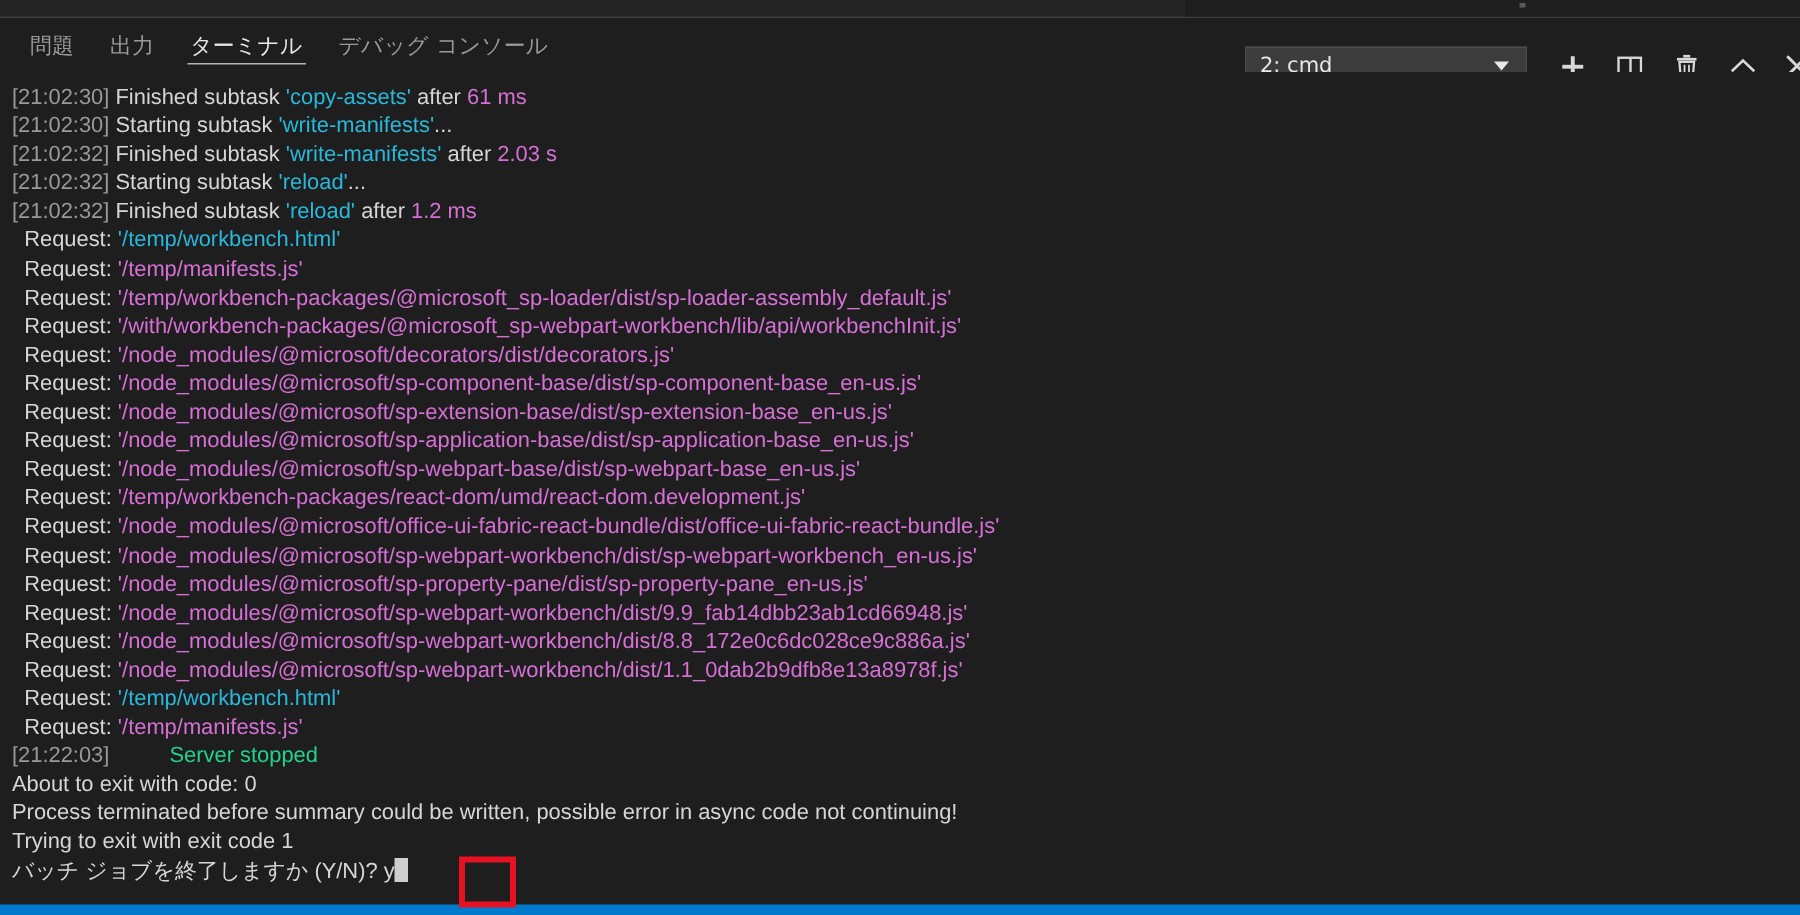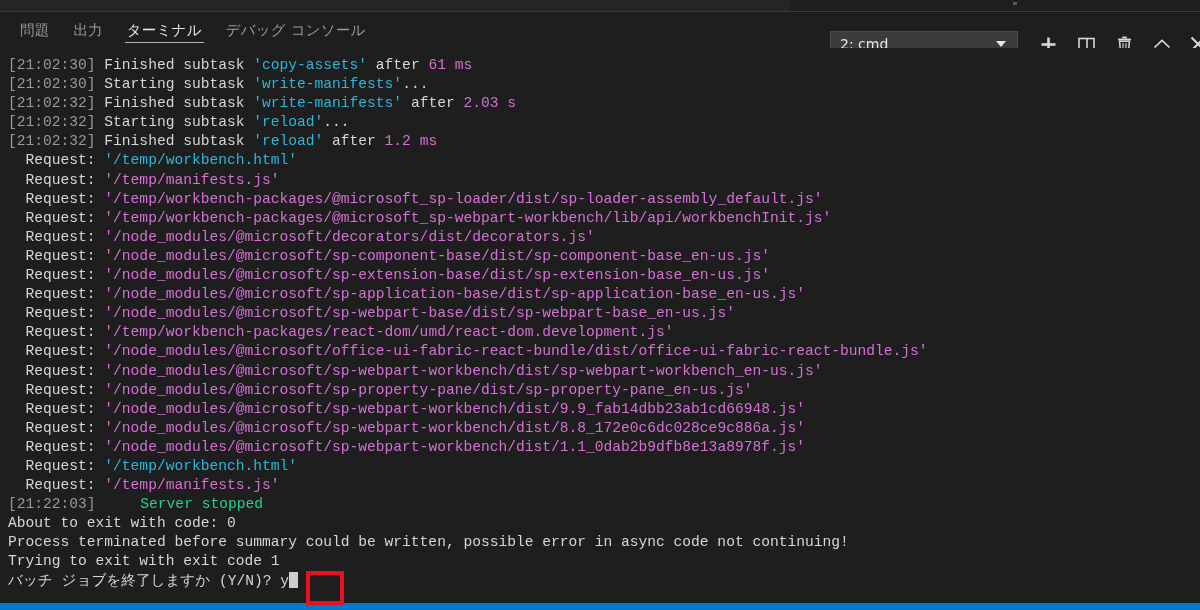--- a/index.html
+++ b/index.html
@@ -128,21 +128,21 @@
     overflow: hidden;
   }
   .lines {
     position: absolute;
     left: 8px; top: 8px;
     right: 0;
   }
   .line {
     height: 19.1px;
     line-height: 19.1px;
-    font-family: Liberation Mono, monospace;
+    font-family: Liberation Sans, sans-serif;
     font-size: 14.6px;
     white-space: pre;
     color: #cccccc;
     letter-spacing: 0px;
   }
   .c-time   { color: #9a9a9a; }
   .c-white  { color: #d6d6d6; }
   .c-cyan   { color: #29b8db; }
   .c-mag    { color: #d670d6; }
   .c-green  { color: #23d18b; margin-left: 36px; }
@@ -263,21 +263,21 @@
   <div class="term-body">
     <div class="lines" id="lines">
         <div class="line"><span class="c-time">[21:02:30] </span><span class="c-white">Finished subtask </span><span class="c-cyan">'copy-assets'</span><span class="c-white"> after </span><span class="c-mag">61 ms</span></div>
         <div class="line"><span class="c-time">[21:02:30] </span><span class="c-white">Starting subtask </span><span class="c-cyan">'write-manifests'</span><span class="c-white">...</span></div>
         <div class="line"><span class="c-time">[21:02:32] </span><span class="c-white">Finished subtask </span><span class="c-cyan">'write-manifests'</span><span class="c-white"> after </span><span class="c-mag">2.03 s</span></div>
         <div class="line"><span class="c-time">[21:02:32] </span><span class="c-white">Starting subtask </span><span class="c-cyan">'reload'</span><span class="c-white">...</span></div>
         <div class="line"><span class="c-time">[21:02:32] </span><span class="c-white">Finished subtask </span><span class="c-cyan">'reload'</span><span class="c-white"> after </span><span class="c-mag">1.2 ms</span></div>
         <div class="line"><span class="c-white">  Request: </span><span class="c-cyan">'/temp/workbench.html'</span></div>
         <div class="line"><span class="c-white">  Request: </span><span class="c-mag">'/temp/manifests.js'</span></div>
         <div class="line"><span class="c-white">  Request: </span><span class="c-mag">'/temp/workbench-packages/@microsoft_sp-loader/dist/sp-loader-assembly_default.js'</span></div>
-        <div class="line"><span class="c-white">  Request: </span><span class="c-mag">'/temp/workbench-packages/@microsoft_sp-webpart-workbench/lib/api/workbenchInit.js'</span></div>
+        <div class="line"><span class="c-white">  Request: </span><span class="c-mag">'/with/workbench-packages/@microsoft_sp-webpart-workbench/lib/api/workbenchInit.js'</span></div>
         <div class="line"><span class="c-white">  Request: </span><span class="c-mag">'/node_modules/@microsoft/decorators/dist/decorators.js'</span></div>
         <div class="line"><span class="c-white">  Request: </span><span class="c-mag">'/node_modules/@microsoft/sp-component-base/dist/sp-component-base_en-us.js'</span></div>
         <div class="line"><span class="c-white">  Request: </span><span class="c-mag">'/node_modules/@microsoft/sp-extension-base/dist/sp-extension-base_en-us.js'</span></div>
         <div class="line"><span class="c-white">  Request: </span><span class="c-mag">'/node_modules/@microsoft/sp-application-base/dist/sp-application-base_en-us.js'</span></div>
         <div class="line"><span class="c-white">  Request: </span><span class="c-mag">'/node_modules/@microsoft/sp-webpart-base/dist/sp-webpart-base_en-us.js'</span></div>
         <div class="line"><span class="c-white">  Request: </span><span class="c-mag">'/temp/workbench-packages/react-dom/umd/react-dom.development.js'</span></div>
         <div class="line"><span class="c-white">  Request: </span><span class="c-mag">'/node_modules/@microsoft/office-ui-fabric-react-bundle/dist/office-ui-fabric-react-bundle.js'</span></div>
         <div class="line"><span class="c-white">  Request: </span><span class="c-mag">'/node_modules/@microsoft/sp-webpart-workbench/dist/sp-webpart-workbench_en-us.js'</span></div>
         <div class="line"><span class="c-white">  Request: </span><span class="c-mag">'/node_modules/@microsoft/sp-property-pane/dist/sp-property-pane_en-us.js'</span></div>
         <div class="line"><span class="c-white">  Request: </span><span class="c-mag">'/node_modules/@microsoft/sp-webpart-workbench/dist/9.9_fab14dbb23ab1cd66948.js'</span></div>

